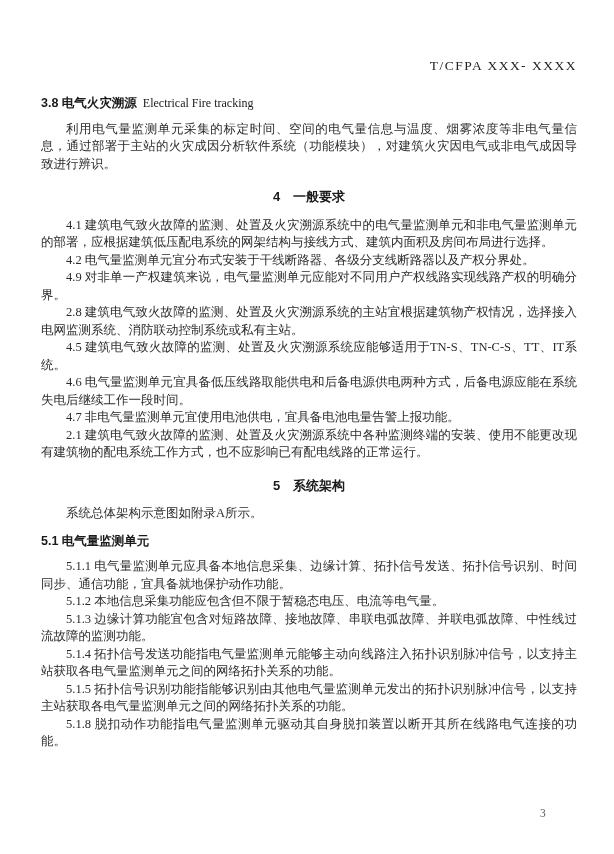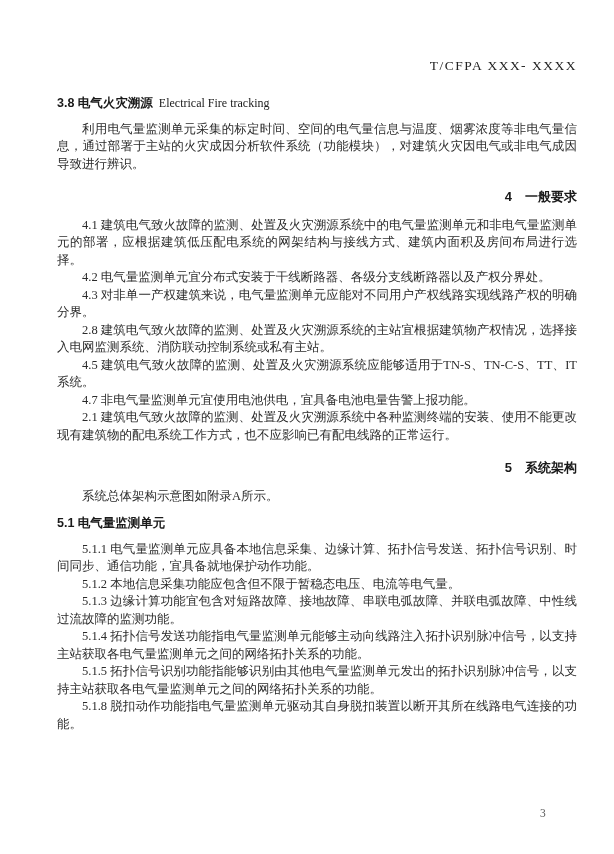--- a/index.html
+++ b/index.html
@@ -18,21 +18,21 @@
   .doc-header {
     position: absolute;
     top: 58px; right: 37px;
     font-size: 13.5px;
     letter-spacing: 1.5px;
     color: #222;
     font-family: "Liberation Serif", "DejaVu Serif", serif;
   }
   .content {
     position: absolute;
-    left: 57px; right: 37px; top: 86px;
+    left: 41px; right: 37px; top: 86px;
     font-size: 12.5px;
     line-height: 17.5px;
     text-align: justify;
   }
   .sub-heading {
     font-family: "Liberation Sans", "DejaVu Sans", sans-serif;
     font-weight: bold;
     font-size: 12.5px;
     color: #1a1a1a;
     margin: 9px 0 8px 0;
@@ -43,21 +43,21 @@
     font-weight: normal;
     font-size: 12px;
     margin-left: 6px;
   }
   .section-heading {
     font-family: "Liberation Sans", "DejaVu Sans", sans-serif;
     font-weight: bold;
     font-size: 13px;
     color: #1a1a1a;
     margin: 15px 0 11px 0;
-    text-align: right;
+    text-align: center;
   }
   .clause, .body-para {
     text-indent: 2em;
     margin: 0;
     color: #2b2b2b;
   }
   .first-para { margin-bottom: 1px; font-family: Liberation Serif, serif; }
   .gap-before { margin-top: 10px; }
   .page-number {
     position: absolute;
@@ -78,23 +78,24 @@
     <div class="sub-heading">
       <span>3.8 电气火灾溯源</span><span class="en-term">Electrical Fire tracking</span>
     </div>
 
     <p class="body-para first-para">利用电气量监测单元采集的标定时间、空间的电气量信息与温度、烟雾浓度等非电气量信息，通过部署于主站的火灾成因分析软件系统（功能模块），对建筑火灾因电气或非电气成因导致进行辨识。</p>
 
     <div class="section-heading">4　一般要求</div>
 
     <p class="clause">4.1  建筑电气致火故障的监测、处置及火灾溯源系统中的电气量监测单元和非电气量监测单元的部署，应根据建筑低压配电系统的网架结构与接线方式、建筑内面积及房间布局进行选择。</p>
     <p class="clause">4.2 电气量监测单元宜分布式安装于干线断路器、各级分支线断路器以及产权分界处。</p>
-    <p class="clause">4.3 对非单一产权建筑来说，电气量监测单元应能对不同用户产权线路实现线路产权的明确分界。</p>
+    <p class="clause">4.9 对非单一产权建筑来说，电气量监测单元应能对不同用户产权线路实现线路产权的明确分界。</p>
     <p class="clause">2.8 建筑电气致火故障的监测、处置及火灾溯源系统的主站宜根据建筑物产权情况，选择接入电网监测系统、消防联动控制系统或私有主站。</p>
     <p class="clause">4.5 建筑电气致火故障的监测、处置及火灾溯源系统应能够适用于TN-S、TN-C-S、TT、IT系统。</p>
+    <p class="clause">4.6  电气量监测单元宜具备低压线路取能供电和后备电源供电两种方式，后备电源应能在系统失电后继续工作一段时间。</p>
     <p class="clause">4.7 非电气量监测单元宜使用电池供电，宜具备电池电量告警上报功能。</p>
     <p class="clause">2.1 建筑电气致火故障的监测、处置及火灾溯源系统中各种监测终端的安装、使用不能更改现有建筑物的配电系统工作方式，也不应影响已有配电线路的正常运行。</p>
 
     <div class="section-heading">5　系统架构</div>
 
     <p class="body-para">系统总体架构示意图如附录A所示。</p>
 
     <div class="sub-heading gap-before">5.1 电气量监测单元</div>
 
     <p class="clause">5.1.1 电气量监测单元应具备本地信息采集、边缘计算、拓扑信号发送、拓扑信号识别、时间同步、通信功能，宜具备就地保护动作功能。</p>

